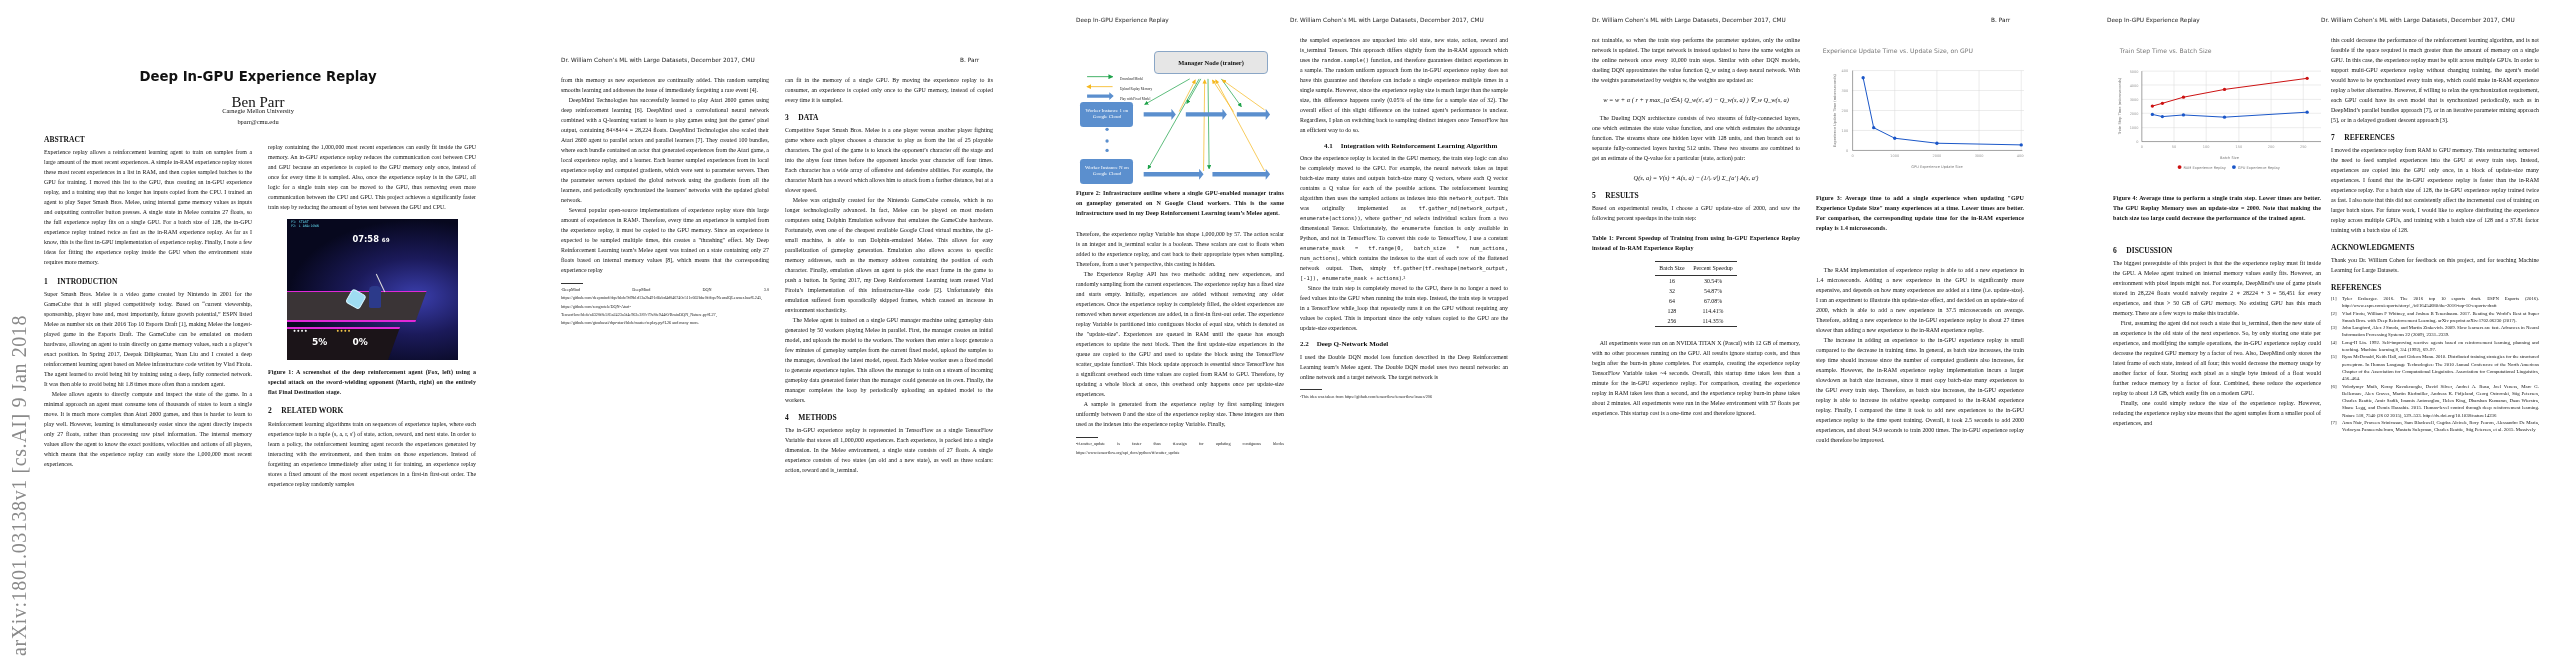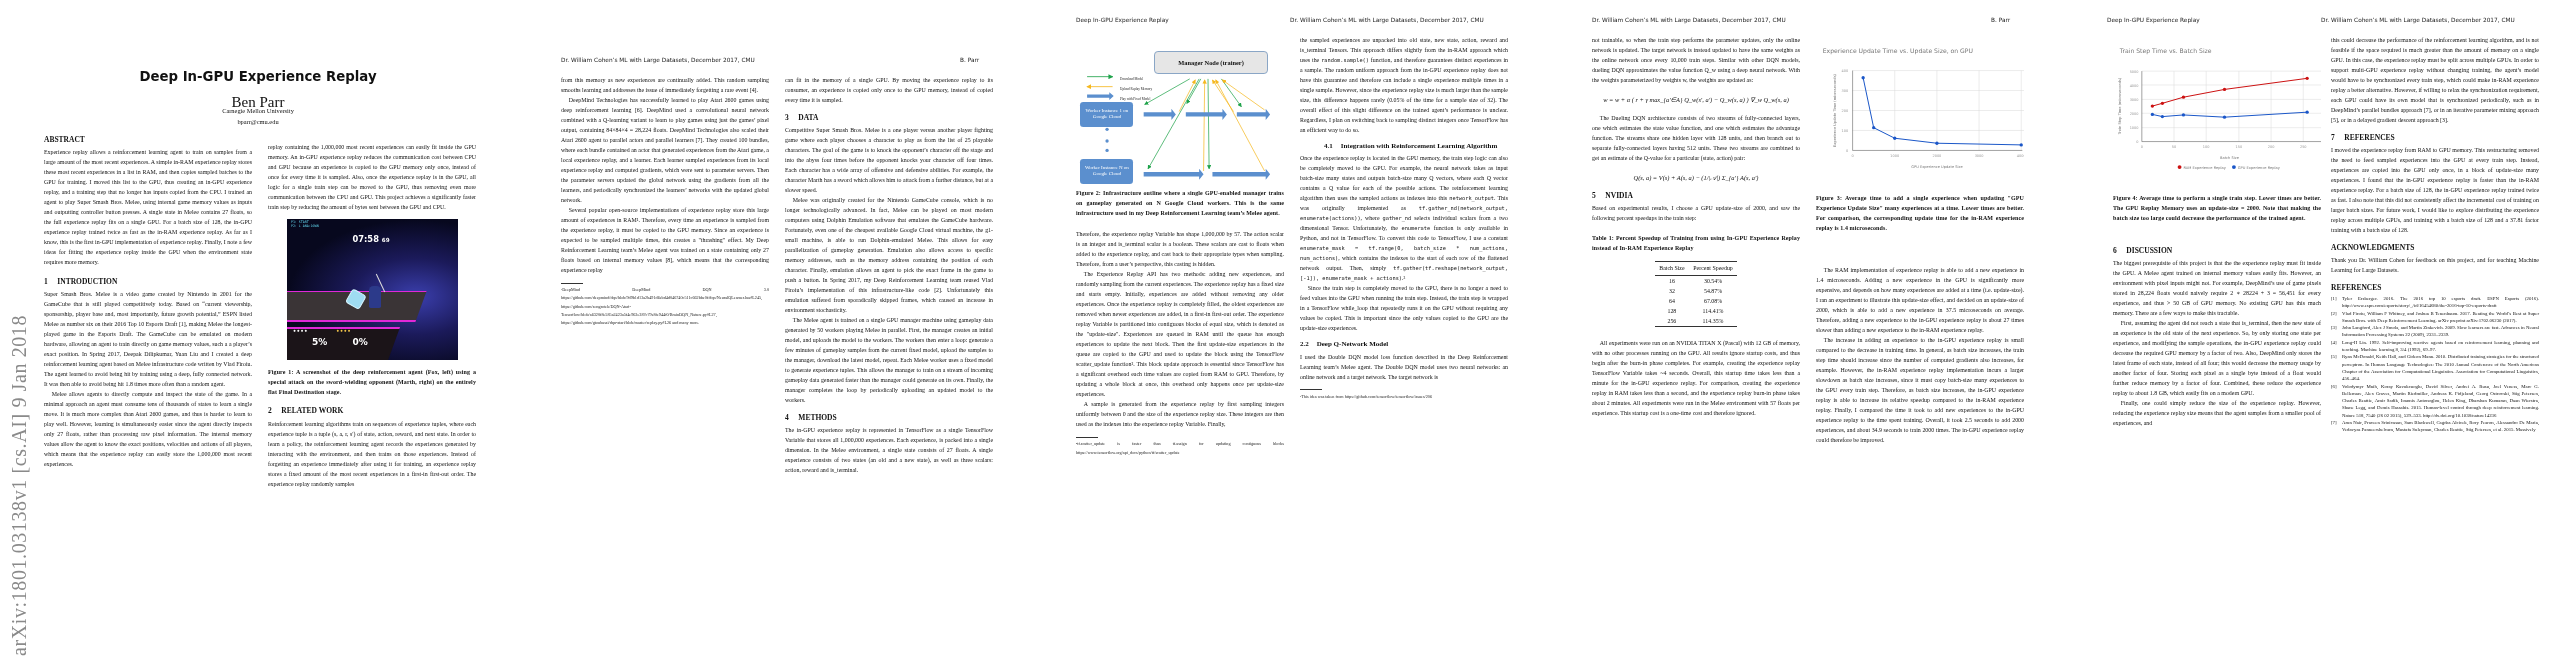--- a/index.html
+++ b/index.html
@@ -198,21 +198,21 @@
 <div class="page" style="left:1546px;">
   <div class="hdr" style="left:46px;">Dr. William Cohen’s ML with Large Datasets, December 2017, CMU</div>
   <div class="hdr" style="left:445px;">B. Parr</div>
 
   <div class="col" style="left:46px;top:35px;">
     <p>not trainable, so when the train step performs the parameter updates, only the online network is updated. The target network is instead updated to have the same weights as the online network once every 10,000 train steps. Similar with other DQN models, dueling DQN approximates the value function Q_w using a deep neural network. With the weights parameterized by weights w, the weights are updated as:</p>
     <div class="eq">w = w + α ( r + γ max_{a′∈A} Q_w(s′, a′) − Q_w(s, a) ) ∇_w Q_w(s, a)</div>
     <p class="ind">The Dueling DQN architecture consists of two streams of fully-connected layers, one which estimates the state value function, and one which estimates the advantage function. The streams share one hidden layer with 128 units, and then branch out to separate fully-connected layers having 512 units. These two streams are combined to get an estimate of the Q-value for a particular (state, action) pair:</p>
     <div class="eq">Q(s, a) = V(s) + A(s, a) − (1/|𝒜|) Σ_{a′} A(s, a′)</div>
     <div class="sec">
-      <span class="num">5</span><span>NVIDIA</span>
+      <span class="num">5</span><span>RESULTS</span>
     </div>
     <p>Based on experimental results, I choose a GPU update-size of 2000, and saw the following percent speedups in the train step:</p>
     <div style="height:10px"></div>
     <p class="cap">Table 1: Percent Speedup of Training from using In-GPU Experience Replay instead of In-RAM Experience Replay</p>
     <table class="res">
       <thead>
         <tr>
           <th>Batch Size</th>
           <th>Percent Speedup</th>
         </tr>

